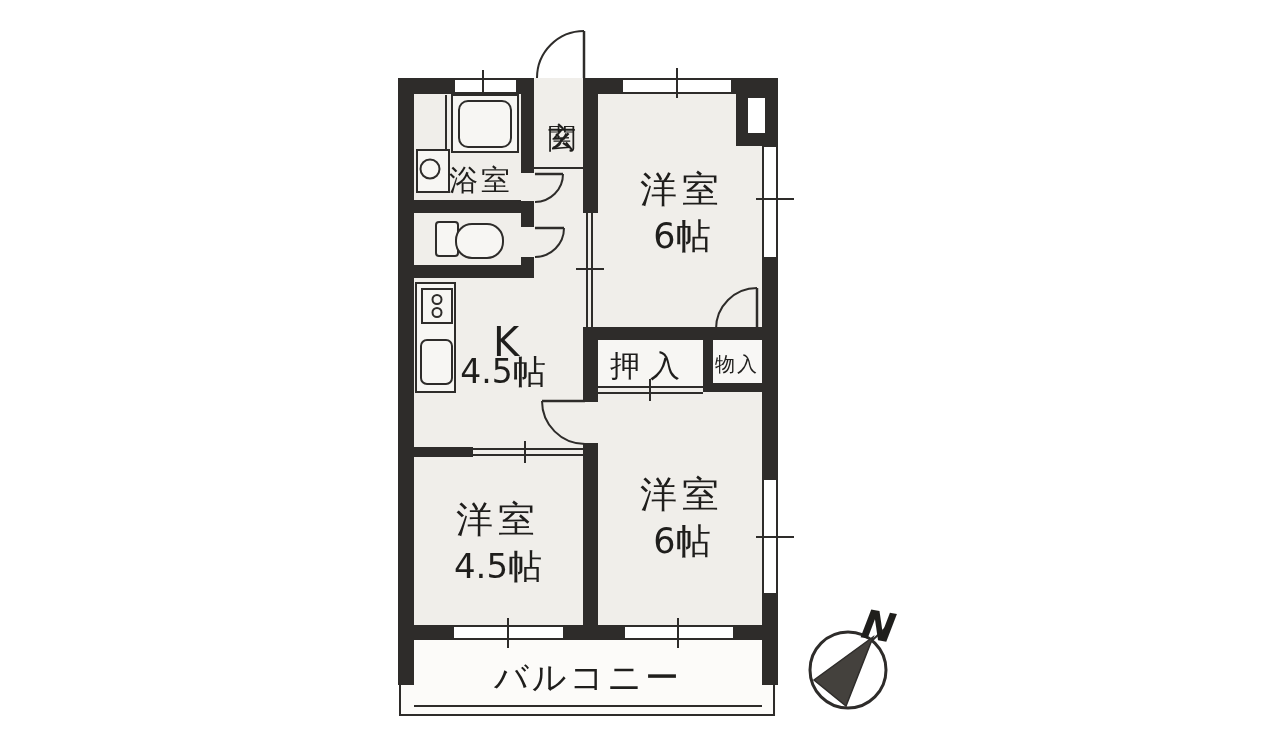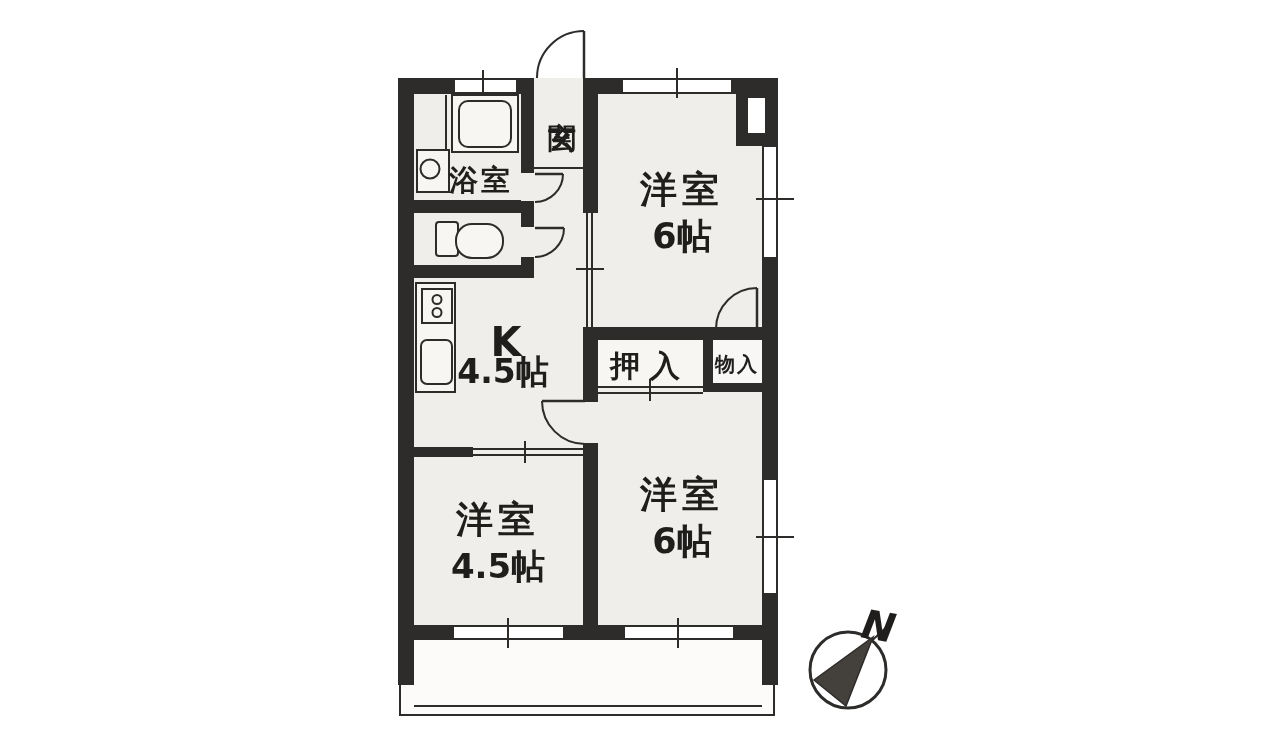--- a/index.html
+++ b/index.html
@@ -8,21 +8,21 @@
   .fill{position:absolute;z-index:0;}
   .w{position:absolute;background:#2e2c2a;z-index:2;}
   .notch{position:absolute;background:#f0eeea;z-index:3;}
   .win{position:absolute;background:#ffffff;z-index:2;box-sizing:border-box;}
   .win.h{border-top:2px solid #2e2c2a;border-bottom:2px solid #2e2c2a;}
   .win.v{border-left:2px solid #2e2c2a;border-right:2px solid #2e2c2a;}
   .tk{position:absolute;background:#2e2c2a;z-index:4;}
   .tl{position:absolute;background:#2e2c2a;z-index:3;}
   .gap{position:absolute;background:#f0eeea;z-index:3;}
   svg.overlay{position:absolute;left:0;top:0;z-index:5;}
-  .lbl{position:absolute;z-index:6;color:#1f1e1c;font-weight:700;line-height:1.2;
+  .lbl{position:absolute;z-index:6;color:#1f1e1c;font-weight:400;line-height:1.2;
        text-align:center;white-space:nowrap;}
   .lbl2{line-height:46px;}
   .vert{writing-mode:vertical-rl;text-orientation:upright;}
   .north{font-style:italic;font-weight:bold;transform:rotate(10deg);}
 </style>
 </head>
 <body>
 
 <div id="canvas">
 
@@ -152,16 +152,17 @@
   <div class="lbl lbl2" style="left:601px;top:472px;width:162px;">
     <div style="font-size:37px;letter-spacing:5px;">洋室</div>
     <div style="font-size:35px;">6帖</div>
   </div>
 
   <div class="lbl lbl2" style="left:412px;top:497px;width:172px;">
     <div style="font-size:37px;letter-spacing:5px;">洋室</div>
     <div style="font-size:34px;">4.5帖</div>
   </div>
 
+  <div class="lbl" style="left:468px;top:657px;width:240px;font-size:34px;letter-spacing:3px;">バルコニー</div>
 
   <div class="lbl north" style="left:862px;top:602px;font-size:40px;">N</div>
 
 </div>
 
 </body></html>

